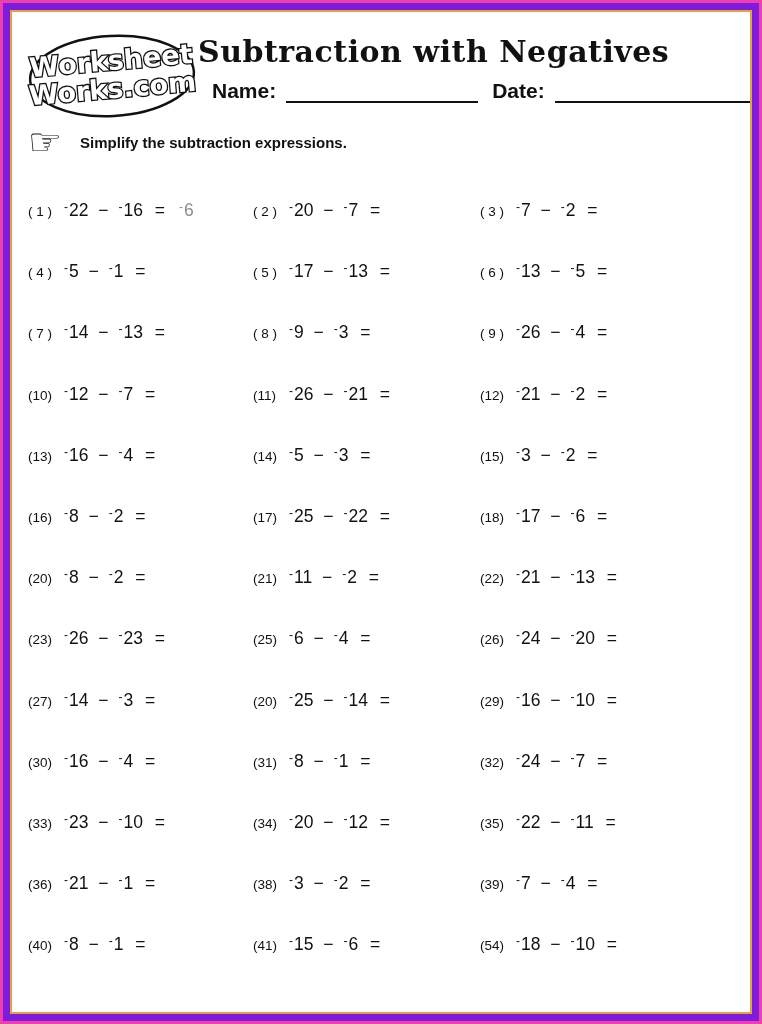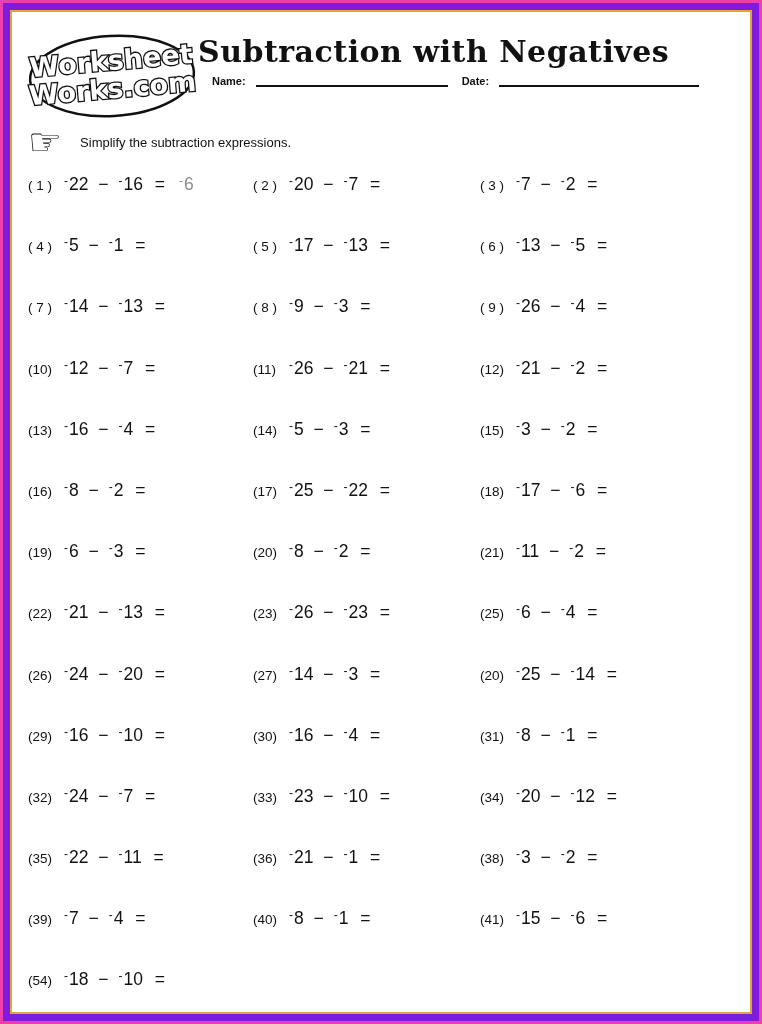--- a/index.html
+++ b/index.html
@@ -16,42 +16,42 @@
   .header { display: flex; align-items: flex-start; }
   .logo { flex: 0 0 172px; margin-top: 4px; }
   .header-right { flex: 1; display: flex; flex-direction: column; align-items: flex-start; }
   .title {
     font-family: "DejaVu Serif", "Liberation Serif", serif;
     font-weight: bold; font-size: 30px; letter-spacing: 0.5px;
     margin-top: 8px; white-space: nowrap;
   }
   .name-date-row {
     width: 100%; display: flex; align-items: flex-end;
-    padding-left: 14px; font-weight: bold; font-size: 11px;
+    margin-top: 10px; padding-left: 14px; font-weight: bold; font-size: 21px;
   }
   .write-line { border-bottom: 2px solid #111; height: 18px; }
   .name-line { width: 192px; margin: 0 14px 0 10px; }
   .date-line { width: 200px; margin-left: 10px; }
 
   
   .instruction-row { display: flex; align-items: center; margin-top: 6px; padding-left: 2px; }
   .manicule { font-size: 38px; line-height: 28px; margin-right: 18px; }
-  .instruction-text { font-size: 13px; }
+  .instruction-text { font-size: 15px; font-weight: bold; }
 
   
   .problems {
     margin-top: 10px; padding-left: 2px;
     display: grid;
     grid-template-columns: 225px 227px 1fr;
     grid-auto-rows: 61.2px;
     align-items: start;
   }
   .problem { display: flex; align-items: baseline; padding-top: 8px; }
   .pnum { font-size: 13.5px; width: 36px; flex: 0 0 36px; white-space: pre; }
-  .expr { font-size: 17.5px; white-space: nowrap; }
+  .expr { font-size: 17.5px; white-space: nowrap; margin-top: 26px; }
   .sup-neg { font-size: 12px; position: relative; top: -5px; margin-right: 1px; }
   .minus { margin: 0 5px; }
   .eq { margin-left: 7px; }
   .answer { margin-left: 9px; color: #8c8c8c; }
   .answer .sup-neg { color: #8c8c8c; }
 
   
   .logo svg { display: block; }
 </style>
 </head>
@@ -280,30 +280,20 @@
     <span class="pnum">(18)</span>
     <span class="expr">
       <span class="sup-neg neg-a">-</span><span class="opa">17</span>
       <span class="minus">−</span>
       <span class="sup-neg neg-b">-</span><span class="opb">6</span>
       <span class="eq">=</span>
       <span class="answer"><span class="sup-neg ans-neg"></span><span class="ansval"></span></span>
     </span>
   </div>
 
-  <div class="problem">
-    <span class="pnum">(19)</span>
-    <span class="expr">
-      <span class="sup-neg neg-a">-</span><span class="opa">6</span>
-      <span class="minus">−</span>
-      <span class="sup-neg neg-b">-</span><span class="opb">3</span>
-      <span class="eq">=</span>
-      <span class="answer"><span class="sup-neg ans-neg"></span><span class="ansval"></span></span>
-    </span>
-  </div>
 
   <div class="problem">
     <span class="pnum">(20)</span>
     <span class="expr">
       <span class="sup-neg neg-a">-</span><span class="opa">8</span>
       <span class="minus">−</span>
       <span class="sup-neg neg-b">-</span><span class="opb">2</span>
       <span class="eq">=</span>
       <span class="answer"><span class="sup-neg ans-neg"></span><span class="ansval"></span></span>
     </span>

